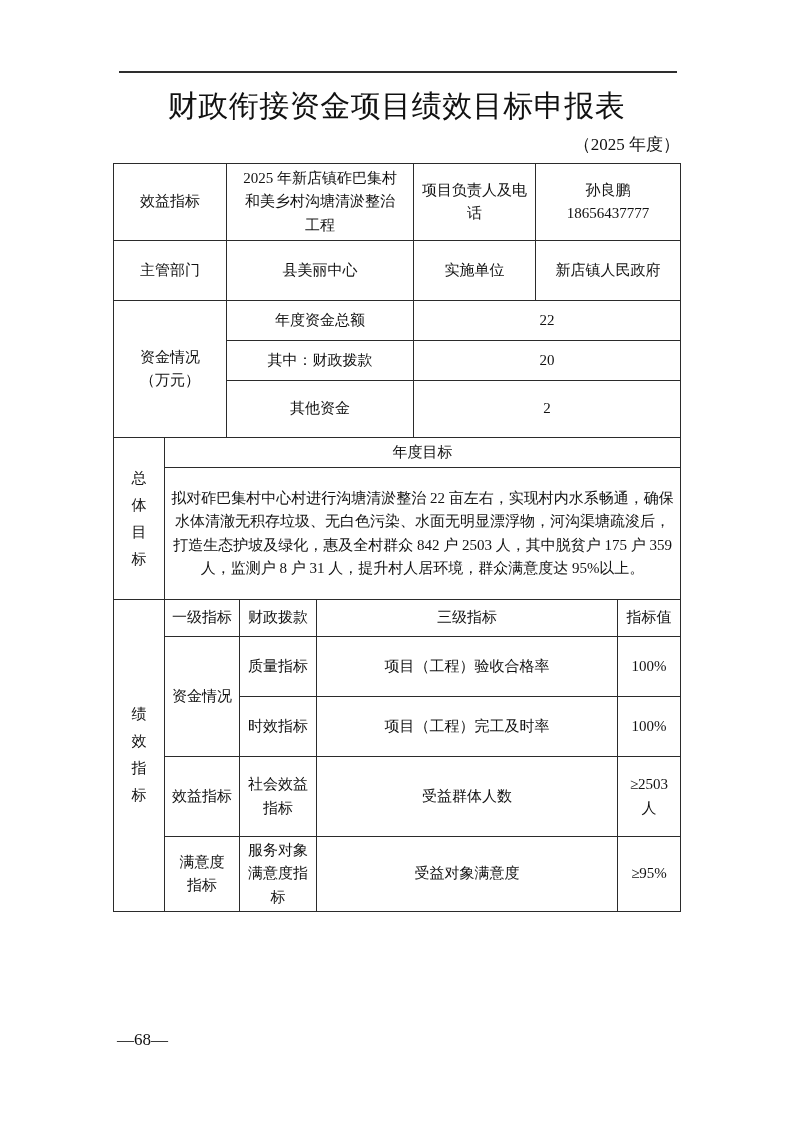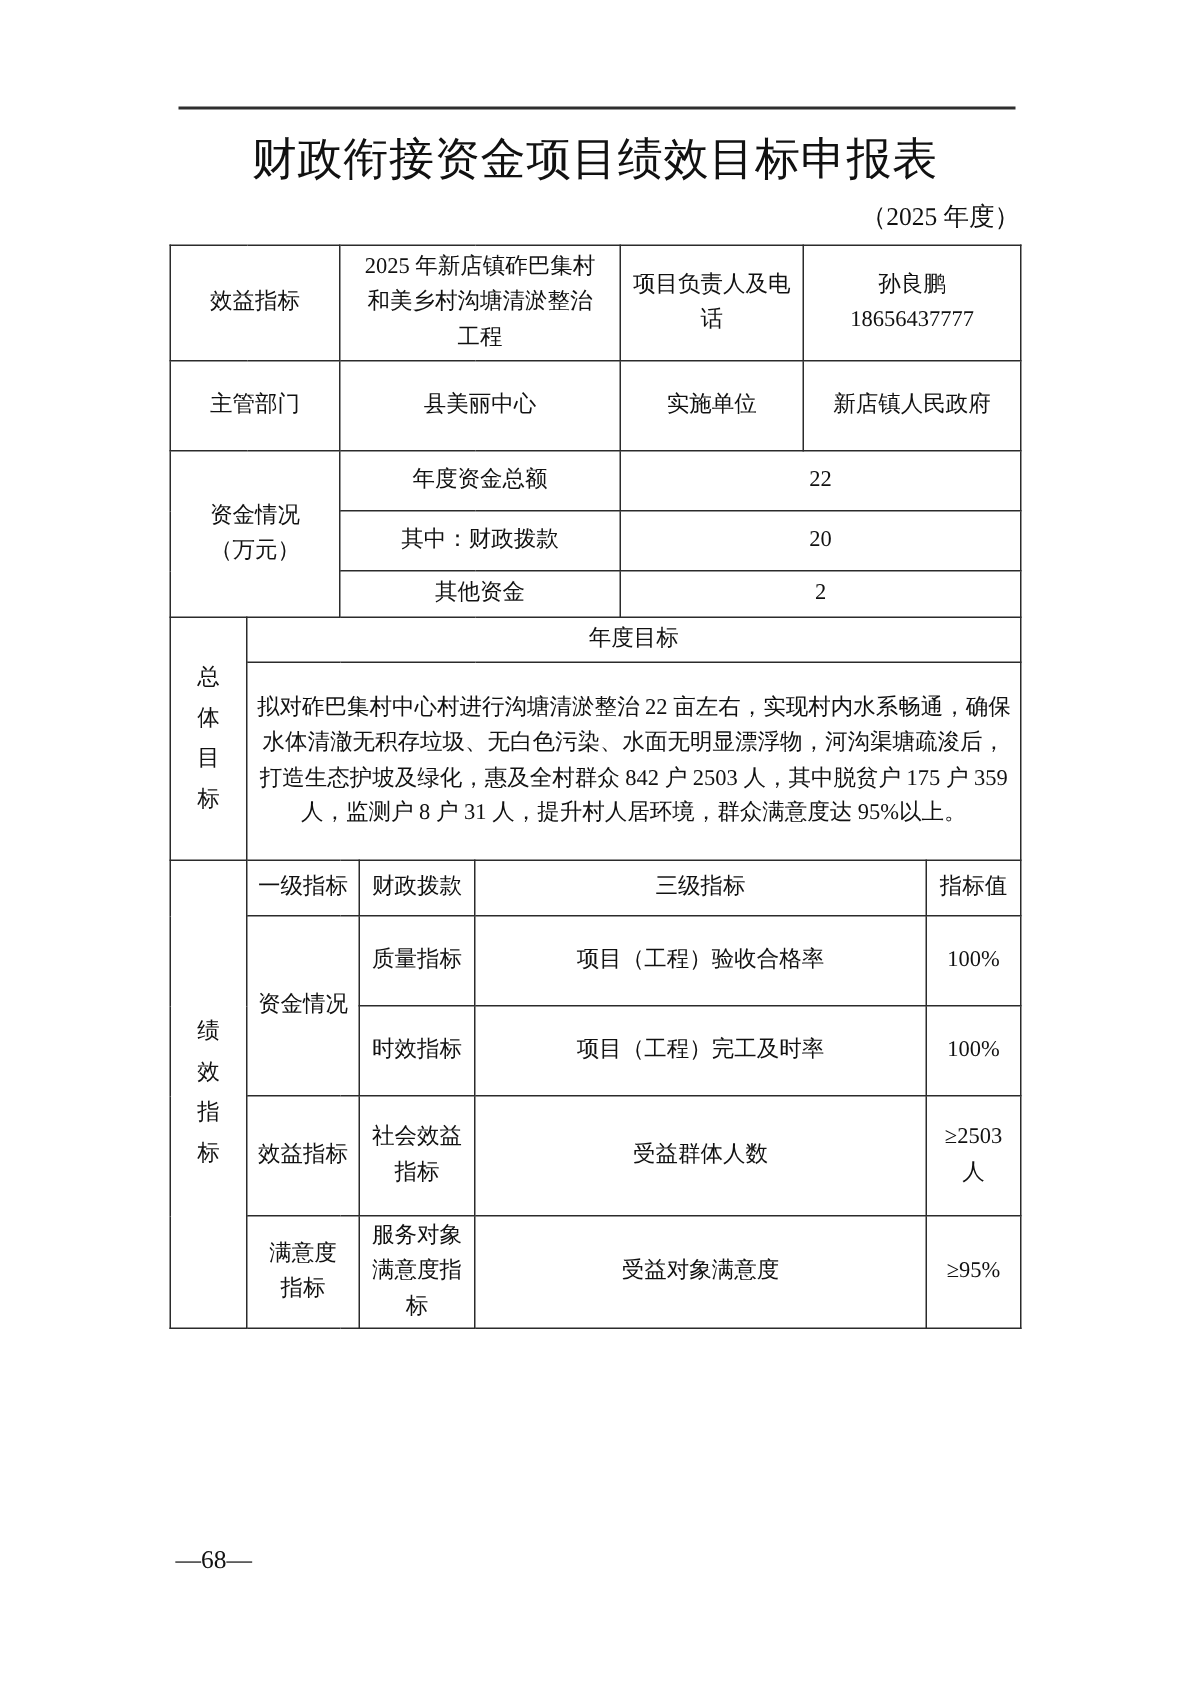--- a/index.html
+++ b/index.html
@@ -121,21 +121,21 @@
   <tr style="height:40px">
     <td colspan="2" rowspan="3" class="pre">资金情况
 （万元）</td>
     <td colspan="3">年度资金总额</td>
     <td colspan="3">22</td>
   </tr>
   <tr style="height:40px">
     <td colspan="3">其中：财政拨款</td>
     <td colspan="3">20</td>
   </tr>
-  <tr style="height:31px">
+  <tr style="height:57px">
     <td colspan="3">其他资金</td>
     <td colspan="3">2</td>
   </tr>
 
   <tr style="height:30px">
     <td rowspan="2"><span class="vlabel">总体目标</span></td>
     <td colspan="7">年度目标</td>
   </tr>
   <tr style="height:132px">
     <td colspan="7" class="goal-cell">拟对砟巴集村中心村进行沟塘清淤整治 22 亩左右，实现村内水系畅通，确保水体清澈无积存垃圾、无白色污染、水面无明显漂浮物，河沟渠塘疏浚后，打造生态护坡及绿化，惠及全村群众 842 户 2503 人，其中脱贫户 175 户 359 人，监测户 8 户 31 人，提升村人居环境，群众满意度达 95%以上。</td>

